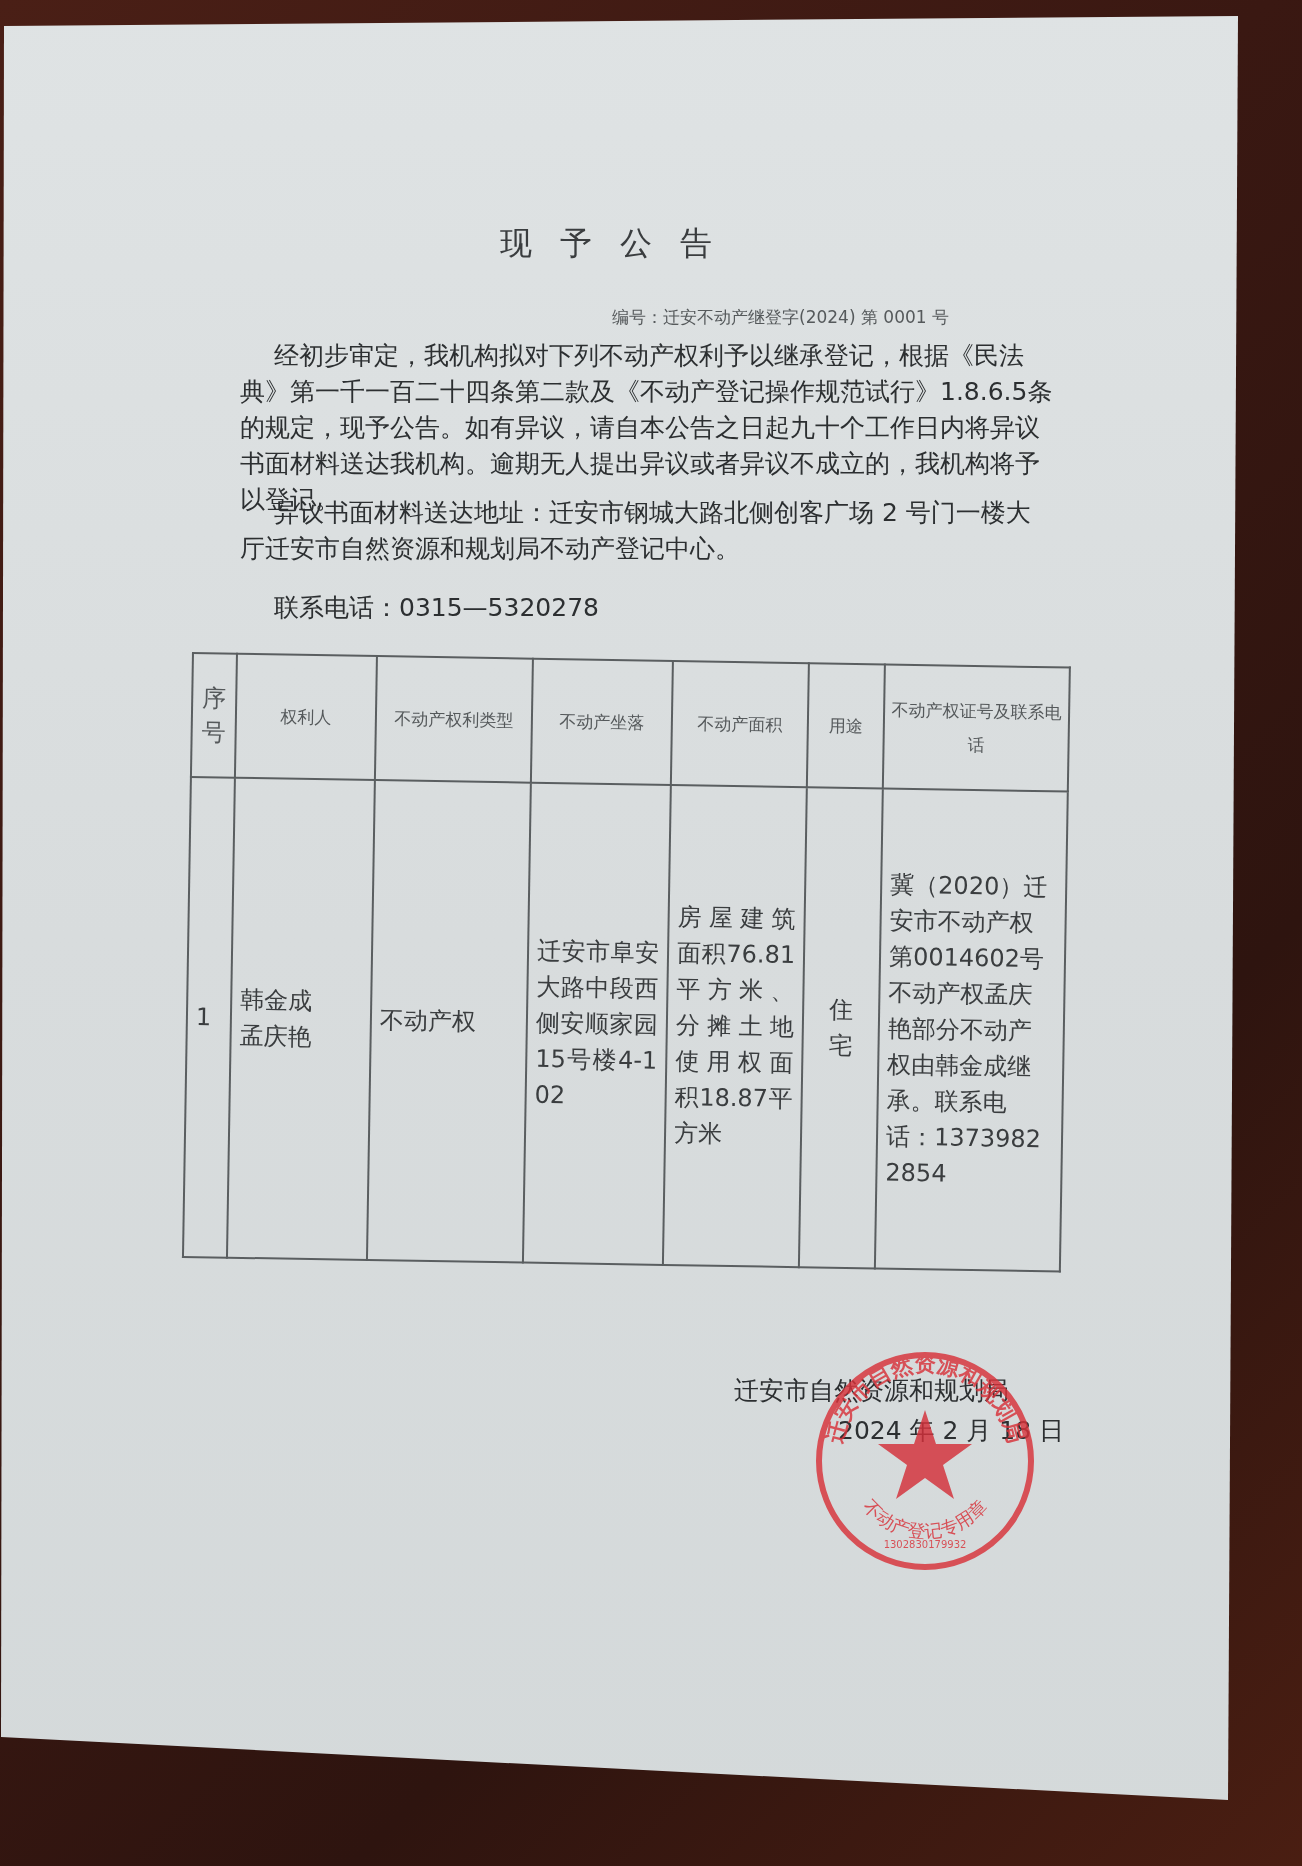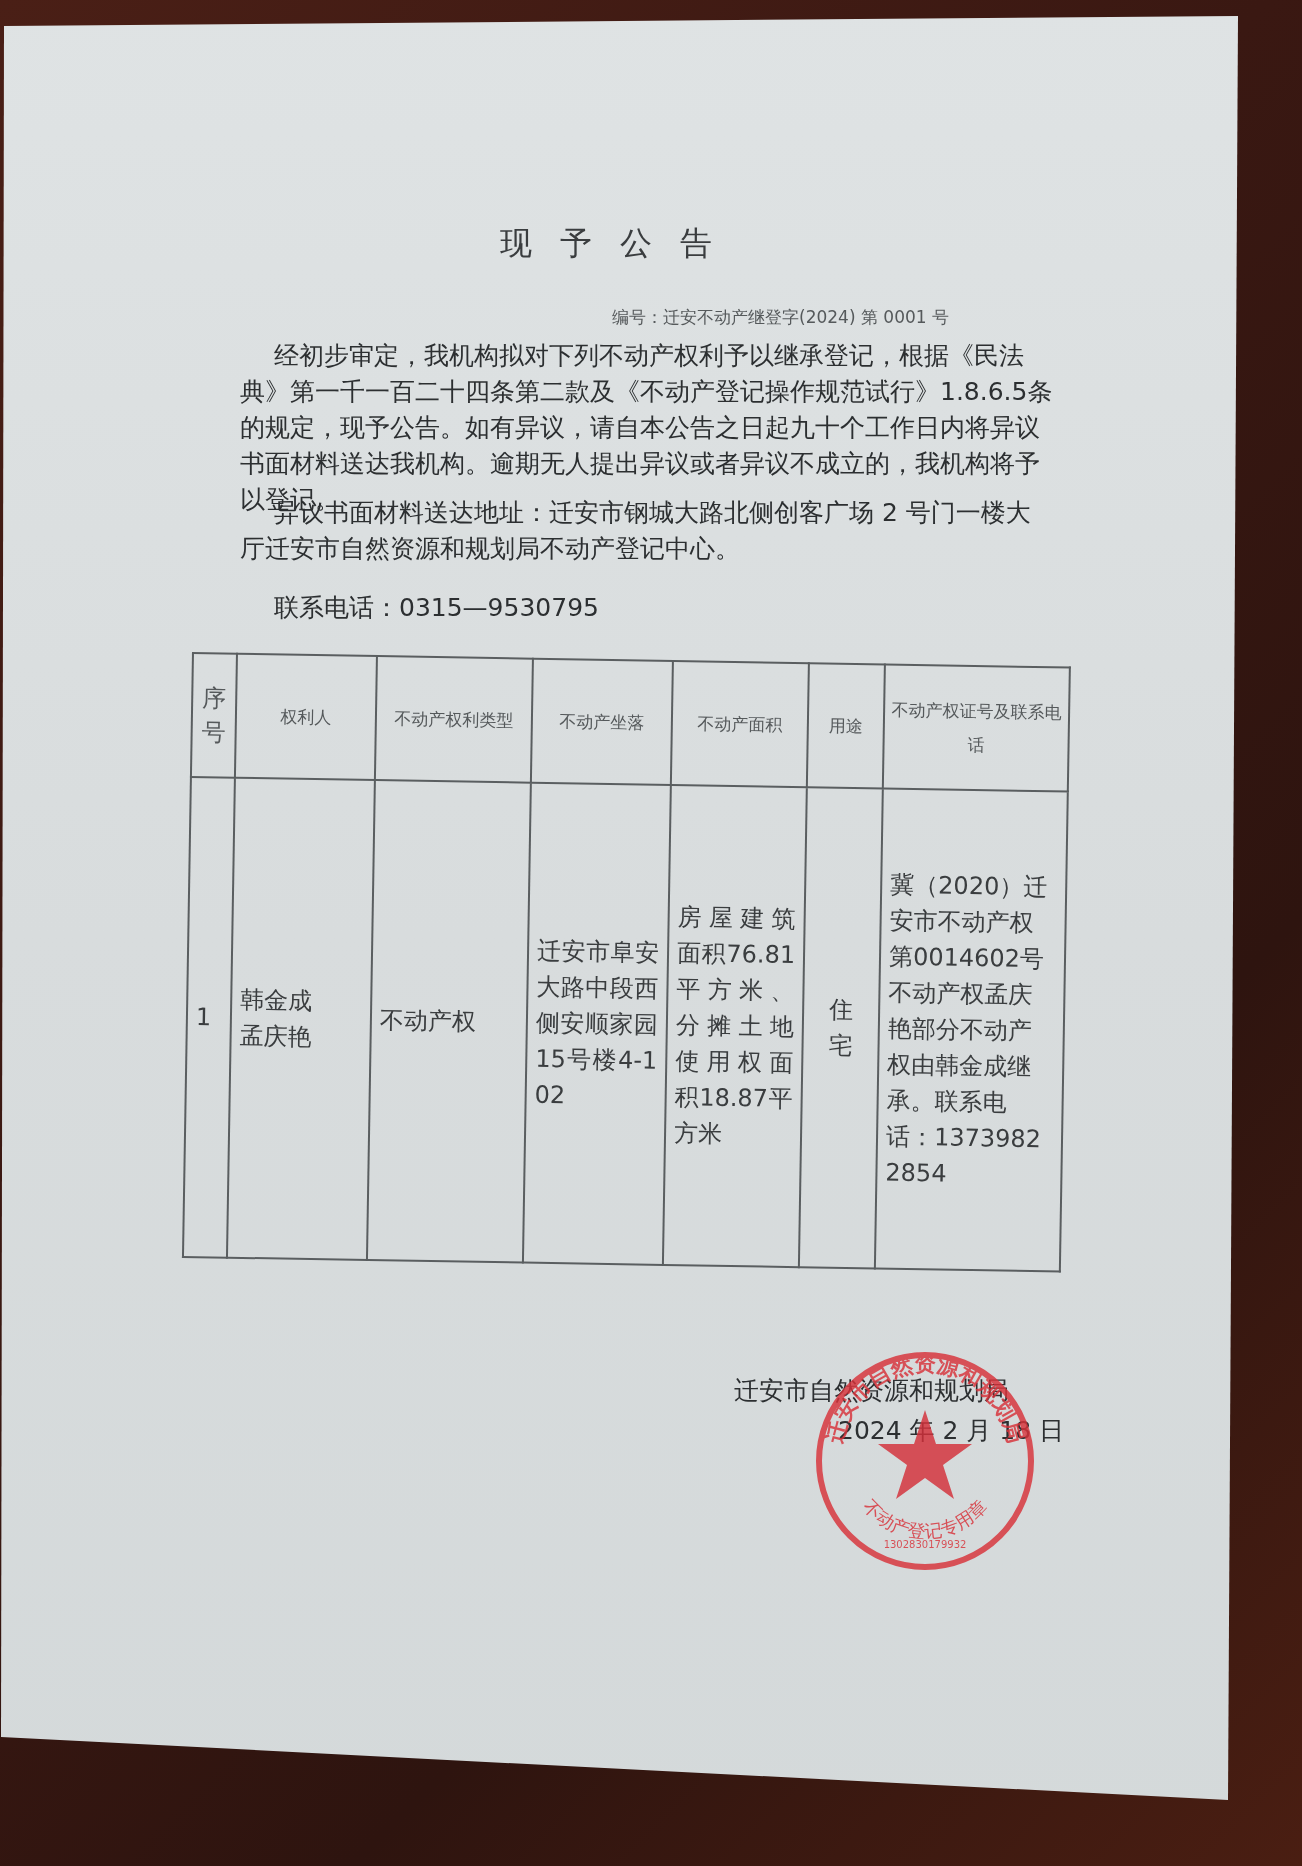--- a/index.html
+++ b/index.html
@@ -69,21 +69,21 @@
 </head>
 <body>
 
 <div class="paper"></div>
 
 <div class="doc-title">现予公告</div>
 <div class="doc-number">编号：迁安不动产继登字(2024) 第 0001 号</div>
 
 <div class="body-text p1">经初步审定，我机构拟对下列不动产权利予以继承登记，根据《民法典》第一千一百二十四条第二款及《不动产登记操作规范试行》1.8.6.5条的规定，现予公告。如有异议，请自本公告之日起九十个工作日内将异议书面材料送达我机构。逾期无人提出异议或者异议不成立的，我机构将予以登记。</div>
 <div class="body-text p2">异议书面材料送达地址：迁安市钢城大路北侧创客广场 2 号门一楼大厅迁安市自然资源和规划局不动产登记中心。</div>
-<div class="body-text p3">联系电话：0315—9530795</div>
+<div class="body-text p3">联系电话：0315—5320278</div>
 
 <div class="table-wrap">
   <table class="reg">
     <colgroup>
       <col style="width:44px">
         <col style="width:140px">
         <col style="width:156px">
       <col style="width:140px">
         <col style="width:136px">
         <col style="width:76px">

